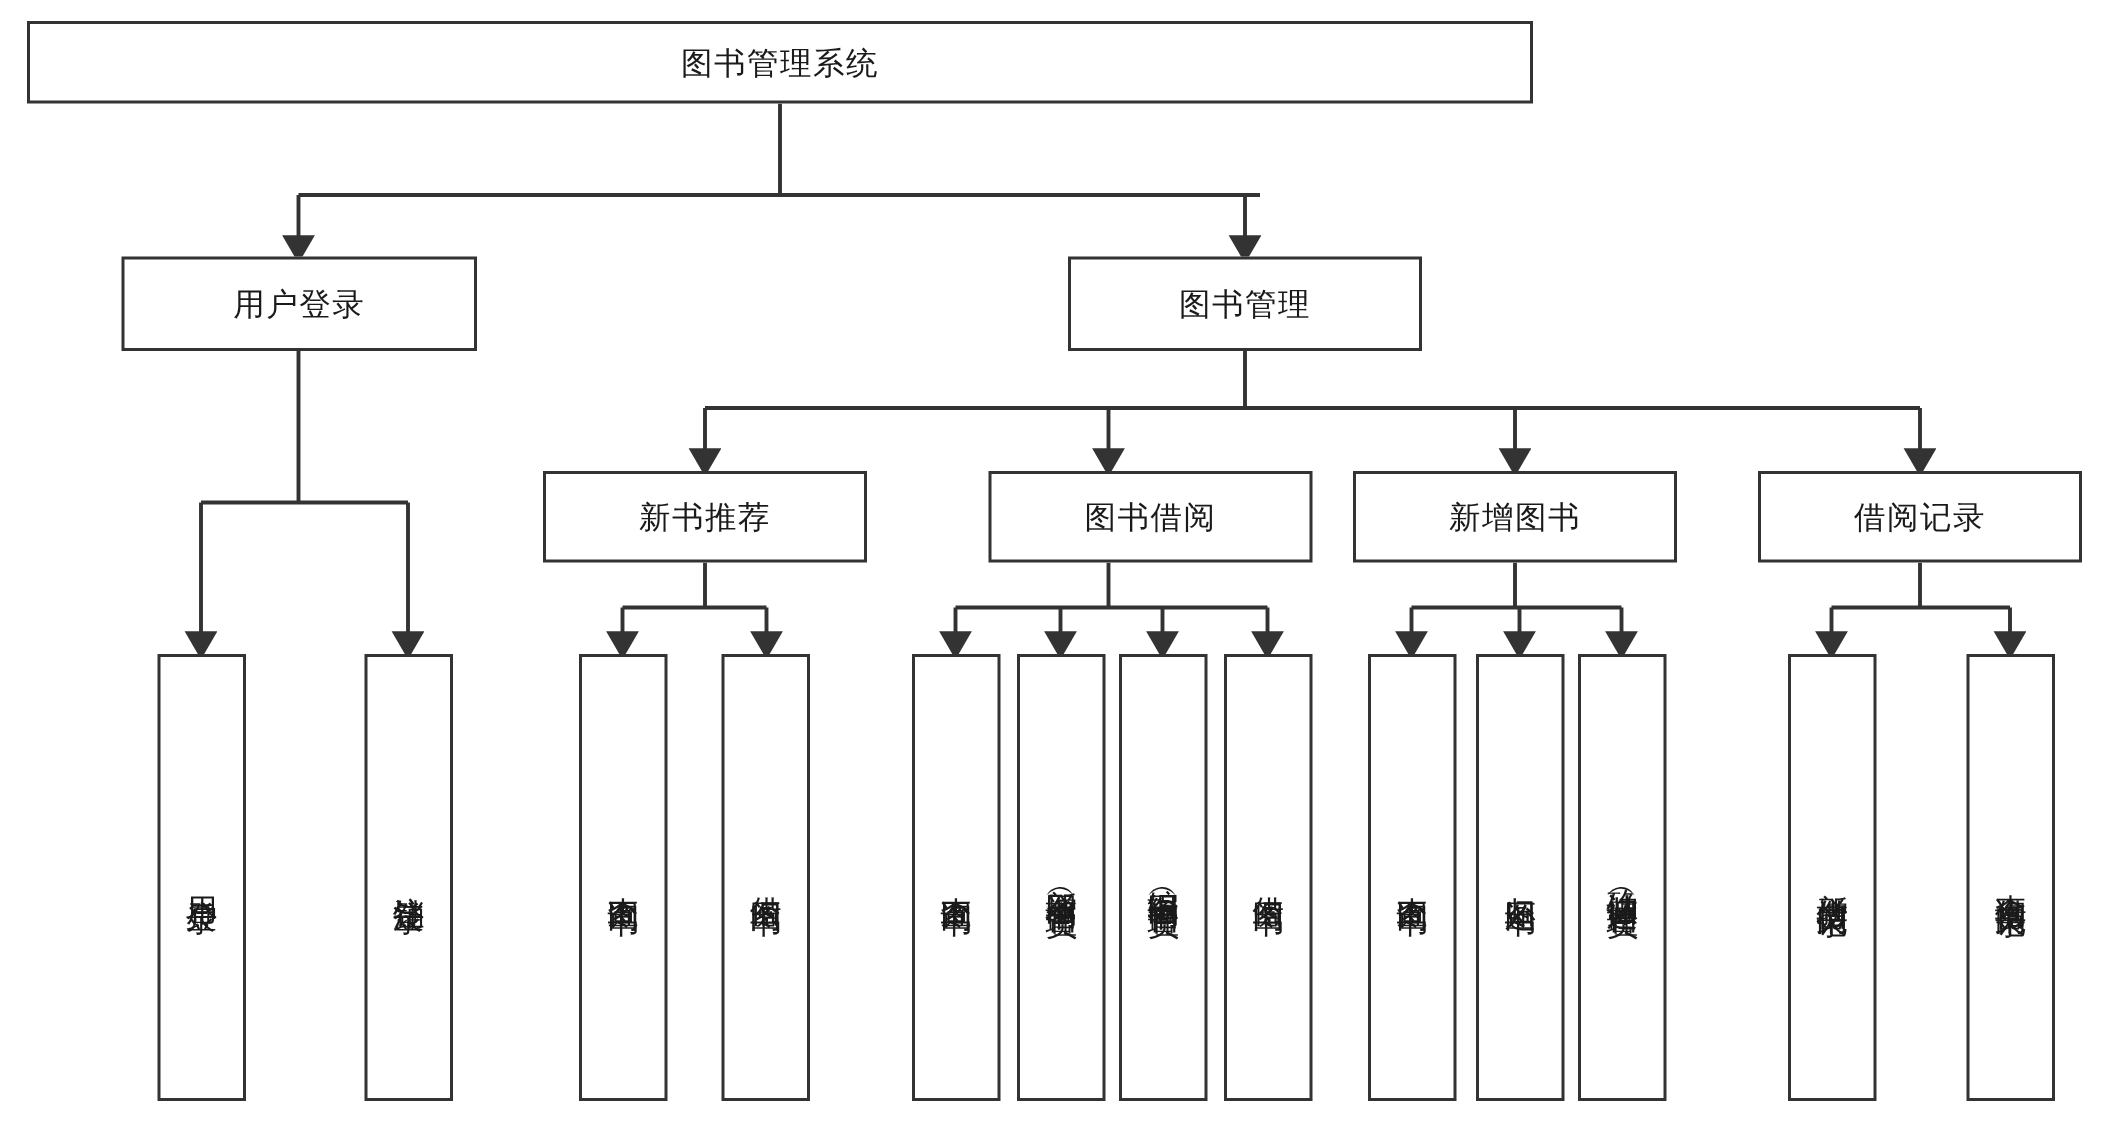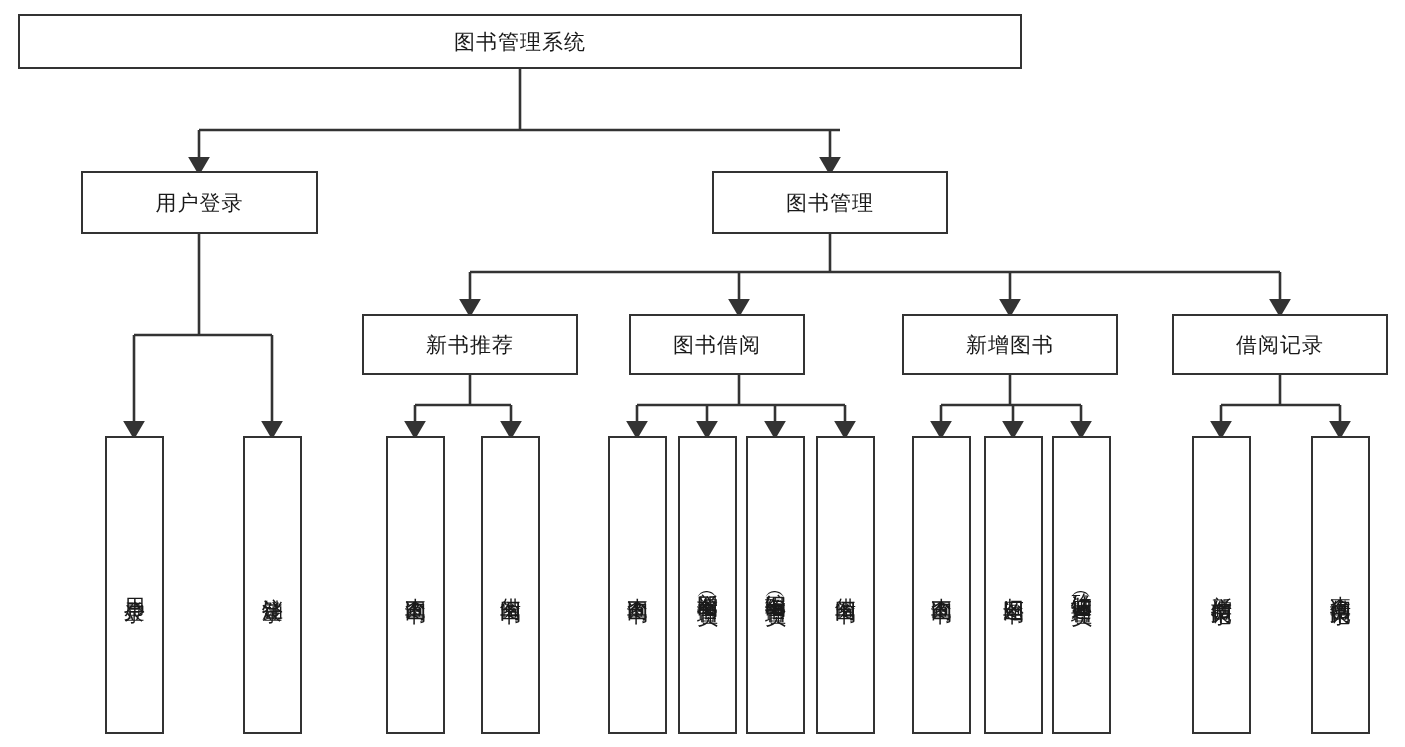--- a/index.html
+++ b/index.html
@@ -130,21 +130,21 @@
   <div class="node horiz" style="left:81px; top:171px; width:237px; height:63px;">
     <span class="node-label">用户登录</span>
   </div>
   <div class="node horiz" style="left:712px; top:171px; width:236px; height:63px;text-align:right;">
     <span class="node-label">图书管理</span>
   </div>
 
   <div class="node horiz" style="left:362px; top:314px; width:216px; height:61px;">
     <span class="node-label">新书推荐</span>
   </div>
-  <div class="node horiz" style="left:629px; top:314px; width:176px; height:61px;justify-content:center;">
+  <div class="node horiz" style="left:659px; top:314px; width:216px; height:61px;justify-content:center;">
     <span class="node-label">图书借阅</span>
   </div>
   <div class="node horiz" style="left:902px; top:314px; width:216px; height:61px;">
     <span class="node-label">新增图书</span>
   </div>
   <div class="node horiz" style="left:1172px; top:314px; width:216px; height:61px;">
     <span class="node-label">借阅记录</span>
   </div>
 
   <div class="node vert" style="left:105px; top:436px; width:59px; height:298px;">

